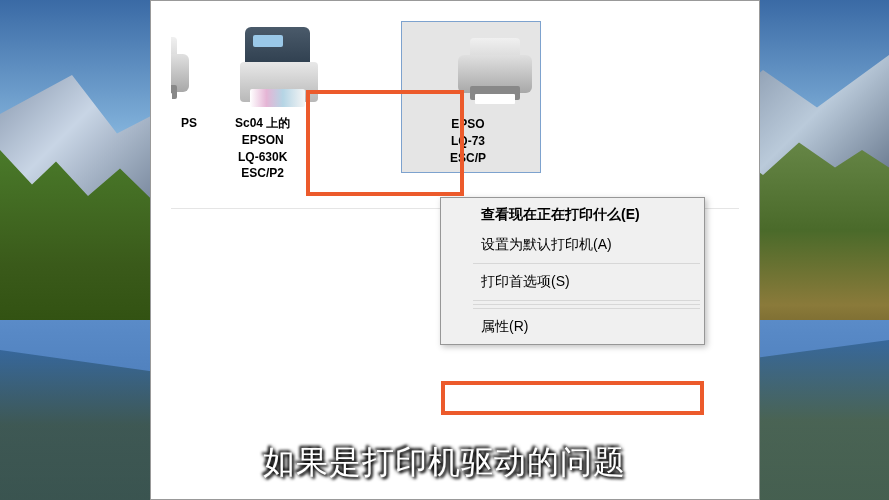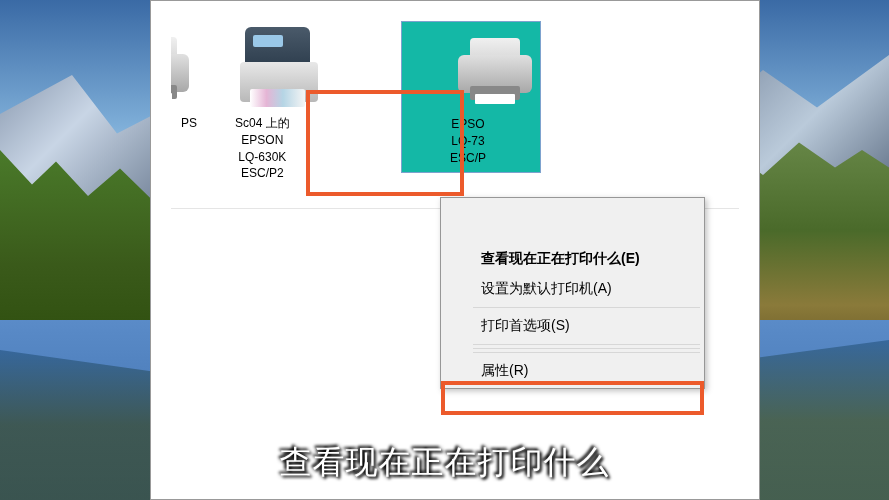--- a/index.html
+++ b/index.html
@@ -77,20 +77,21 @@
     
     .window {
       position: absolute;
       top: 0;
       left: 150px;
       width: 610px;
       height: 500px;
       background: #fff;
       border: 1px solid #999;
       z-index: 1;
+      font-weight: bold;
     }
     .window-inner {
       position: absolute;
       inset: 0;
       background: #fff;
       padding: 10px 20px;
     }
     .devices-area {
       display: flex;
       gap: 30px;
@@ -106,21 +107,21 @@
       padding: 6px 4px;
       cursor: pointer;
       text-align: center;
     }
     .device-item.partial {
       width: 30px;
       overflow: hidden;
       align-items: flex-end;
     }
     .device-item.selected {
-      background: #14b8a6;
+      background: #e5e5e5;
       border: 1px solid #7da2ce;
       position: relative;
       padding-left: 48px;
     }
     .highlight-red {
       position: absolute;
       border: 4px solid #ec5a2b;
       pointer-events: none;
       z-index: 5;
     }
@@ -239,21 +240,20 @@
       background: #f0f0f0;
     }
     .menu-item {
       padding: 6px 10px 6px 8px;
       cursor: default;
       color: #000;
       white-space: nowrap;
     }
     .menu-item.bold {
       font-weight: bold;
-      margin-top: 44px;
     }
     .menu-sep {
       height: 1px;
       margin: 3px 2px 3px 0px;
       background: #d7d7d7;
     }
     .highlight-red.menu-box {
       top: 381px;
       left: 441px;
       width: 263px;
@@ -342,13 +342,13 @@
     <div class="menu-item">打印首选项(S)</div>
     <div class="menu-sep"></div>
     <div class="menu-sep"></div>
     <div class="menu-sep"></div>
     <div class="menu-item">属性(R)</div>
   </div>
 </div>
 
 <div class="highlight-red menu-box"></div>
 
-<div class="caption">查看现在正在打印什么</div>
+<div class="caption">如果是打印机驱动的问题</div>
 
 </body></html>

